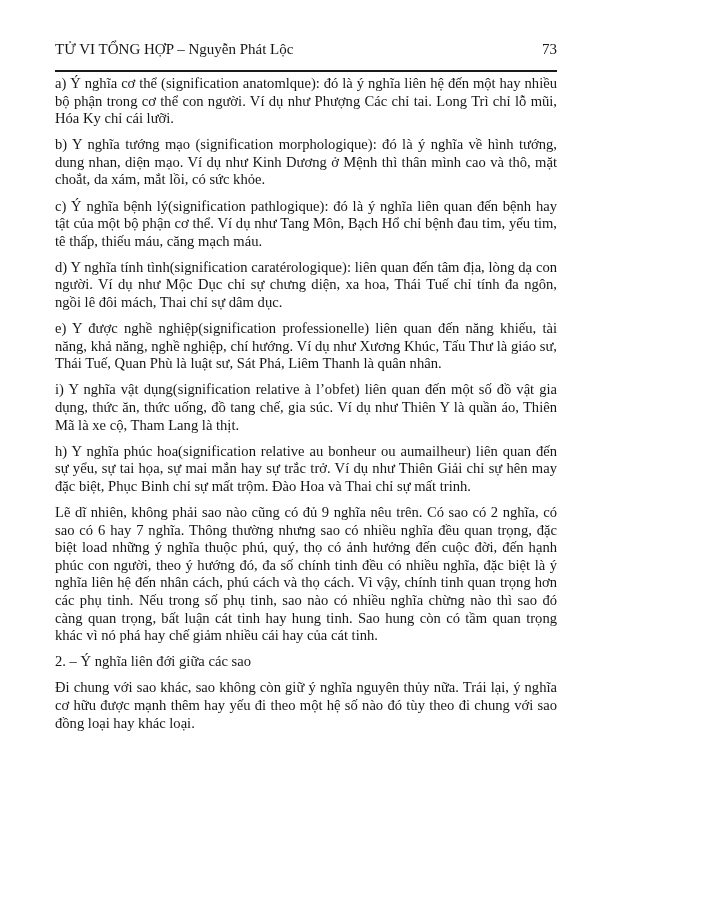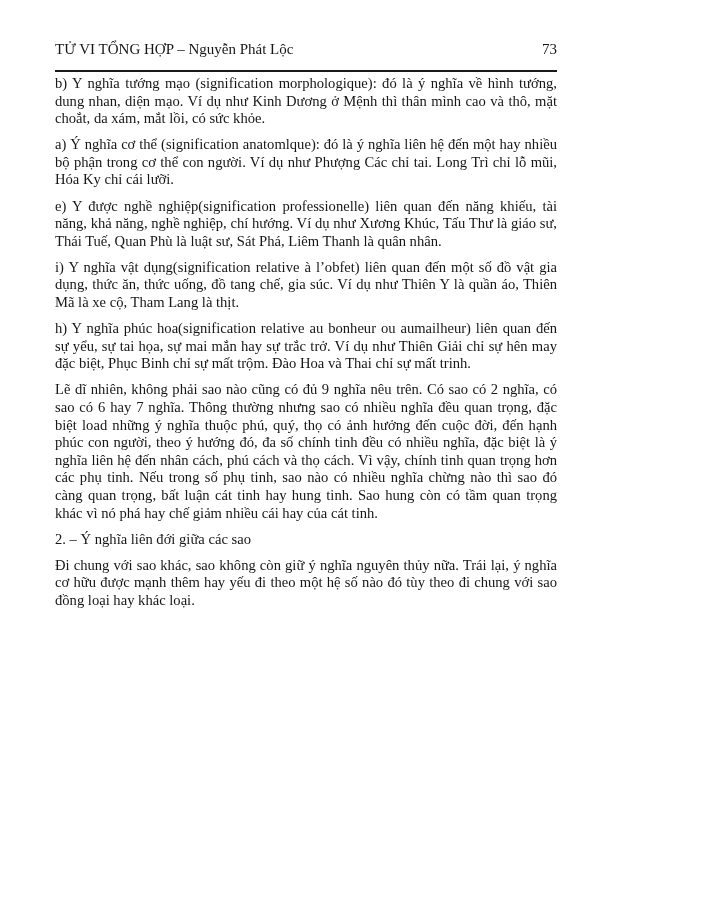--- a/index.html
+++ b/index.html
@@ -55,22 +55,24 @@
 <div class="page">
 
   <div class="page-header">
     <span>TỬ VI TỔNG HỢP – Nguyễn Phát Lộc</span>
     <span>73</span>
   </div>
 
   <hr class="header-rule">
 
   <div class="body-text">
+    <p>a)  Ý nghĩa cơ thể (signification anatomlque):  đó là ý nghĩa liên hệ đến một hay nhiều bộ phận trong cơ thể con người.  Ví dụ như Phượng Các chỉ tai.  Long Trì chỉ lỗ mũi, Hóa Ky chỉ cái lưỡi.</p>
     <p>b)  Y nghĩa tướng mạo (signification morphologique):  đó là ý nghĩa về hình tướng, dung nhan, diện mạo.  Ví dụ như Kinh Dương ở Mệnh thì thân mình cao và thô, mặt choắt, da xám, mắt lồi, có sức khỏe.</p>
-    <p>a)  Ý nghĩa cơ thể (signification anatomlque):  đó là ý nghĩa liên hệ đến một hay nhiều bộ phận trong cơ thể con người.  Ví dụ như Phượng Các chỉ tai.  Long Trì chỉ lỗ mũi, Hóa Ky chỉ cái lưỡi.</p>
+    <p>c)  Ý nghĩa bệnh lý(signification pathlogique):  đó là ý nghĩa liên quan đến bệnh hay tật của một bộ phận cơ thể.  Ví dụ như Tang Môn, Bạch Hổ chỉ bệnh đau tim, yếu tim, tê thấp, thiếu máu, căng mạch máu.</p>
+    <p>d)  Y nghĩa tính tình(signification caratérologique):  liên quan đến tâm địa, lòng dạ con người.  Ví dụ như Mộc Dục chỉ sự chưng diện, xa hoa, Thái Tuế chỉ tính đa ngôn, ngồi lê đôi mách, Thai chỉ sự dâm dục.</p>
     <p>e)  Y được nghề nghiệp(signification professionelle) liên quan đến năng khiếu, tài năng, khả năng, nghề nghiệp, chí hướng.  Ví dụ như Xương Khúc, Tấu Thư là giáo sư, Thái Tuế, Quan Phù là luật sư, Sát Phá, Liêm Thanh là quân nhân.</p>
     <p>i)  Y nghĩa vật dụng(signification relative à l’obfet) liên quan đến một số đồ vật gia dụng, thức ăn, thức uống, đồ tang chế, gia súc.  Ví dụ như Thiên Y là quần áo, Thiên Mã là xe cộ, Tham Lang là thịt.</p>
     <p>h)  Y nghĩa phúc hoa(signification relative au bonheur ou aumailheur) liên quan đến sự yểu, sự tai họa, sự mai mắn hay sự trắc trở.  Ví dụ như Thiên Giải chỉ sự hên may đặc biệt, Phục Binh chỉ sự mất trộm.  Đào Hoa và Thai chỉ sự mất trinh.</p>
 
     <p>Lẽ dĩ nhiên, không phải sao nào cũng có đủ 9 nghĩa nêu trên.  Có sao có 2 nghĩa, có sao có 6 hay 7 nghĩa.  Thông thường nhưng sao có nhiều nghĩa đều quan trọng, đặc biệt load những ý nghĩa thuộc phú, quý, thọ có ảnh hưởng đến cuộc đời, đến hạnh phúc con người, theo ý hướng đó, đa số chính tinh đều có nhiều nghĩa, đặc biệt là ý nghĩa liên hệ đến nhân cách, phú cách và thọ cách.  Vì vậy, chính tinh quan trọng hơn các phụ tinh.  Nếu trong số phụ tinh, sao nào có nhiều nghĩa chừng nào thì sao đó càng quan trọng, bất luận cát tinh hay hung tinh.  Sao hung còn có tầm quan trọng khác vì nó phá hay chế giảm nhiều cái hay của cát tinh.</p>
 
     <p class="section-heading"><span>2. – </span><span class="underlined">Ý nghĩa liên đới giữa các sao</span></p>
 
     <p>Đi chung với sao khác, sao không còn giữ ý nghĩa nguyên thủy nữa.  Trái lại, ý nghĩa cơ hữu được mạnh thêm hay yếu đi theo một hệ số nào đó tùy theo đi chung với sao đồng loại hay khác loại.</p>
   </div>

